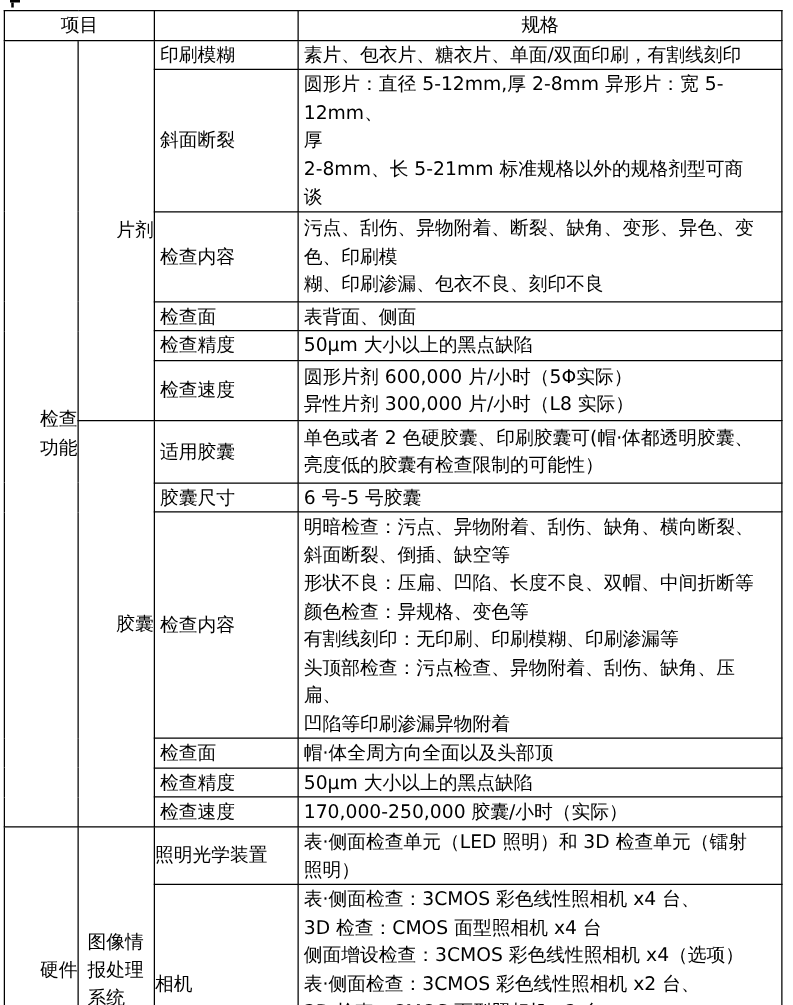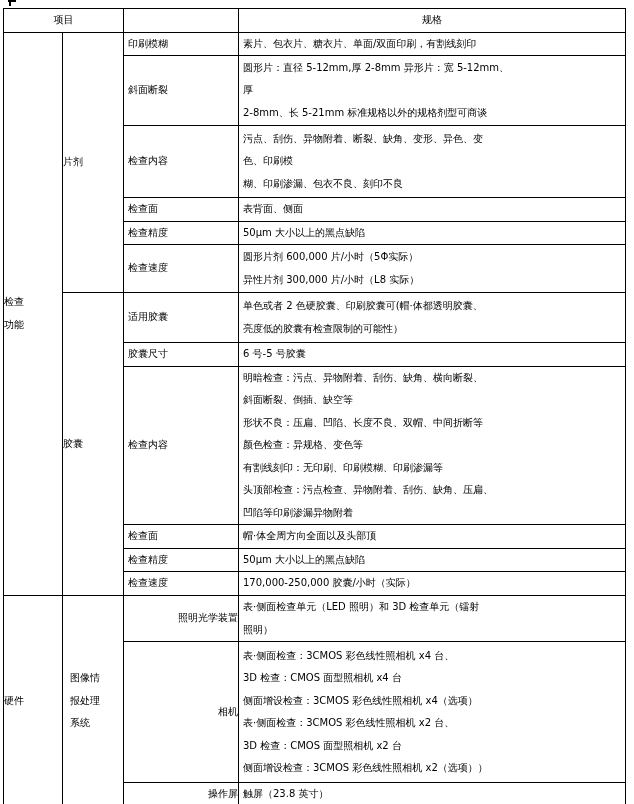--- a/index.html
+++ b/index.html
@@ -10,29 +10,29 @@
   
   .artifact{position:absolute;left:8px;top:0;width:8px;height:2px;background:#000;}
   .artifact::after{content:"";position:absolute;left:1px;top:2px;width:2px;height:4px;background:#000;}
 
   table.spec{
     position:absolute;left:3px;top:8px;
     width:622px;table-layout:fixed;border-collapse:collapse;
   }
   td{
     border:1px solid #000;
-    font-size:10px;line-height:22.5px;
+    font-size:15px;line-height:22.5px;
     padding:0;overflow:hidden;vertical-align:middle;
     white-space:pre-line;
   }
   td.hd{text-align:center;}
-  td.grp{text-align:left;}
+  td.grp{text-align:right;}
   td.grp-left{text-align:left;padding-left:7px;}
   td.lbl{padding-left:4px;}
-  td.lbl-c{text-align:right;padding-left:0;}
+  td.lbl-c{text-align:left;padding-left:0;}
   td.spec-cell{padding-left:4px;padding-right:18px;}
 </style>
 </head>
 <body>
 
 <div class="artifact"></div>
 
 <table class="spec">
   <colgroup>
     <col style="width:59px">

